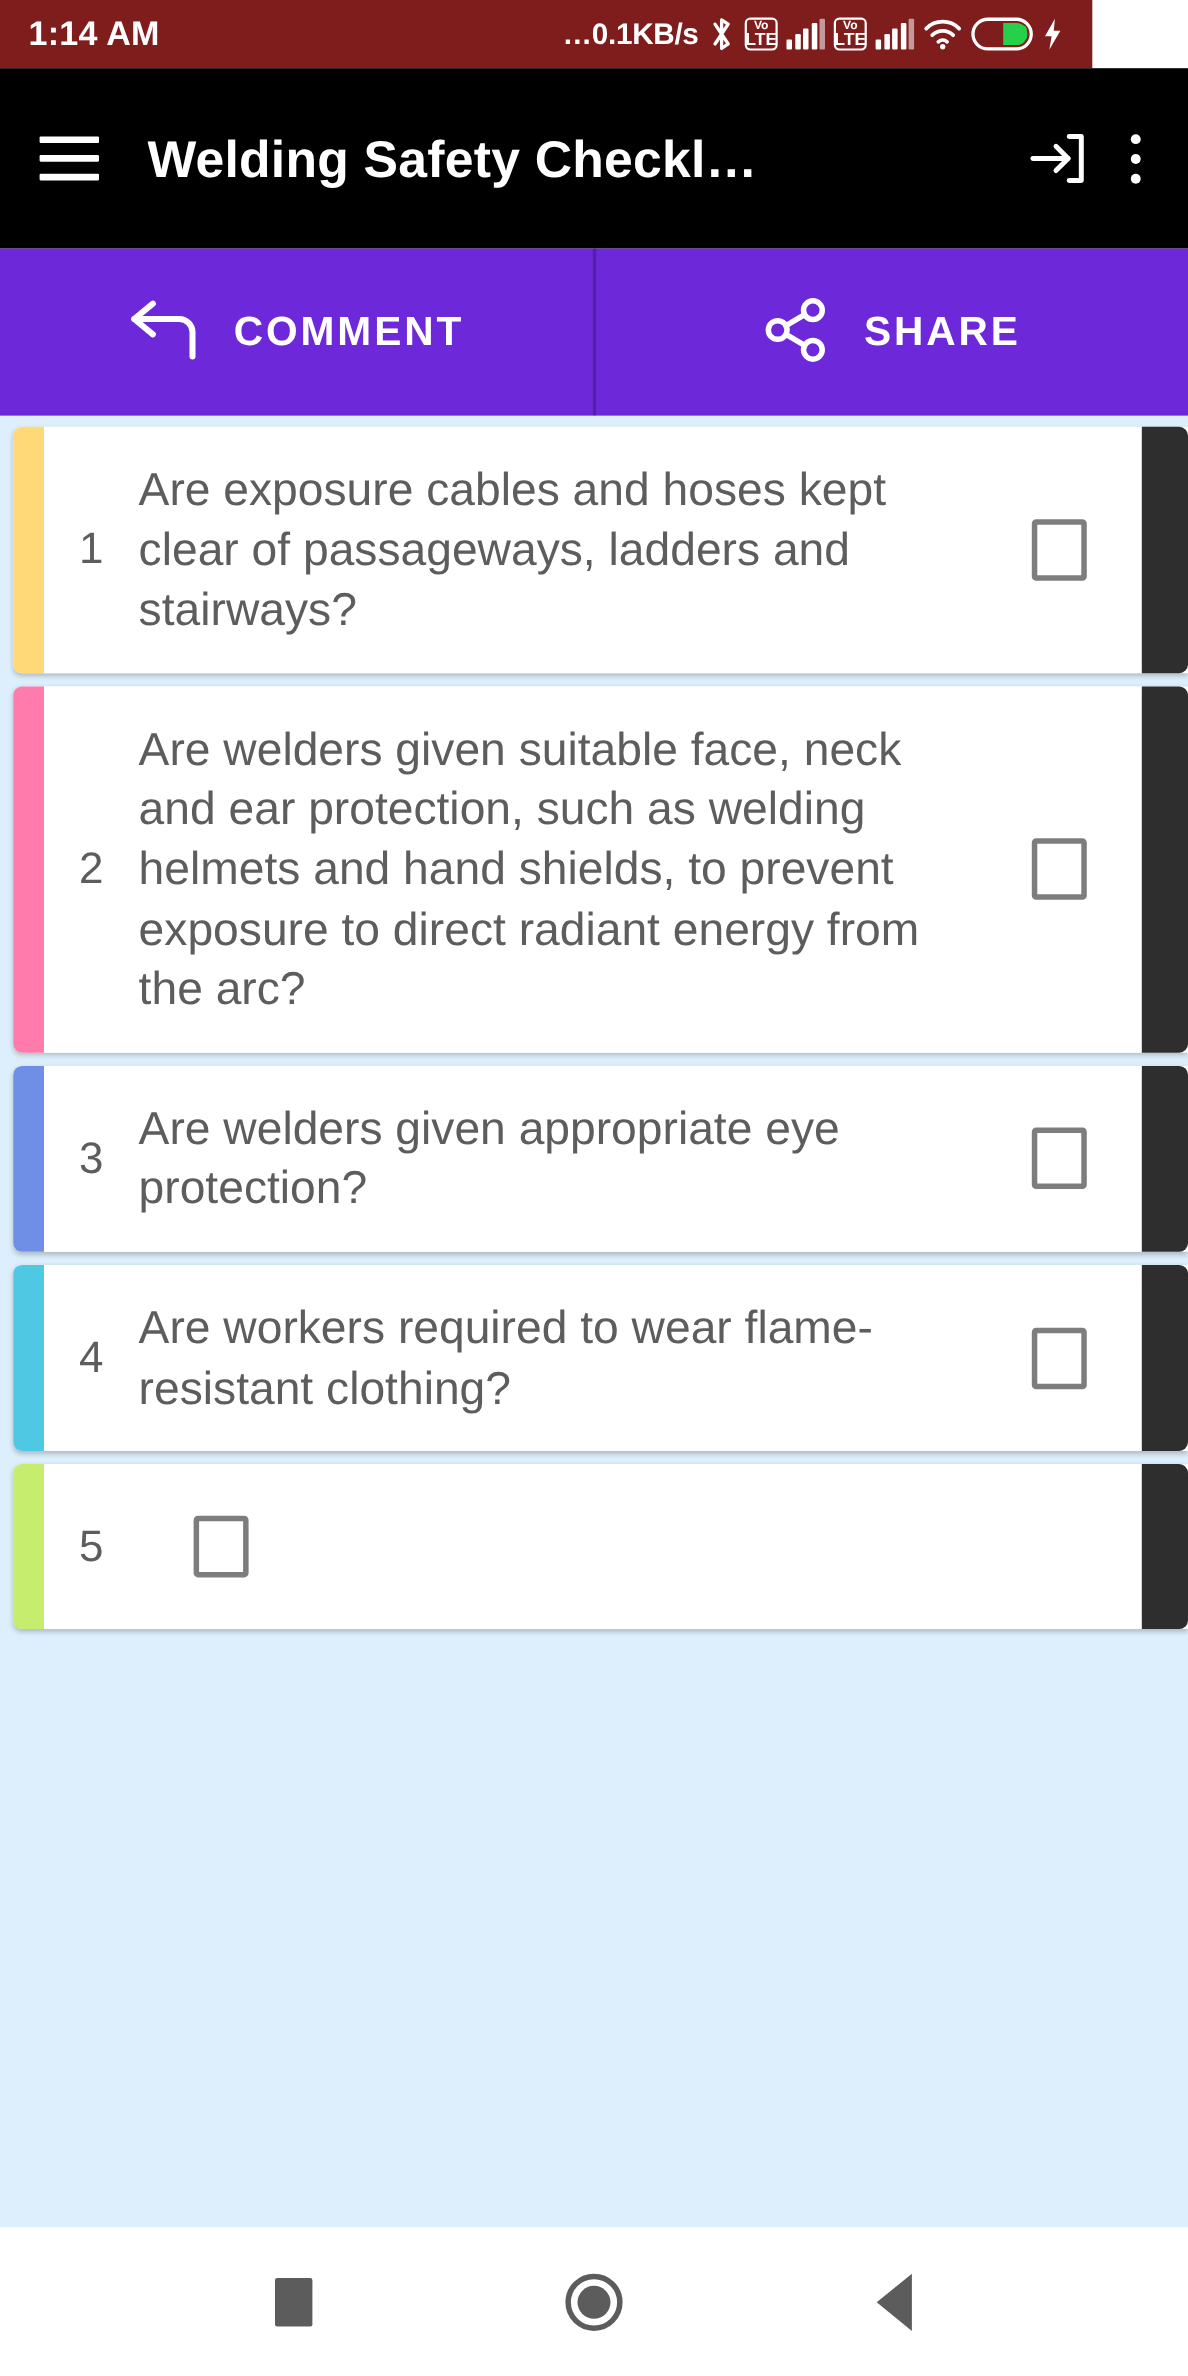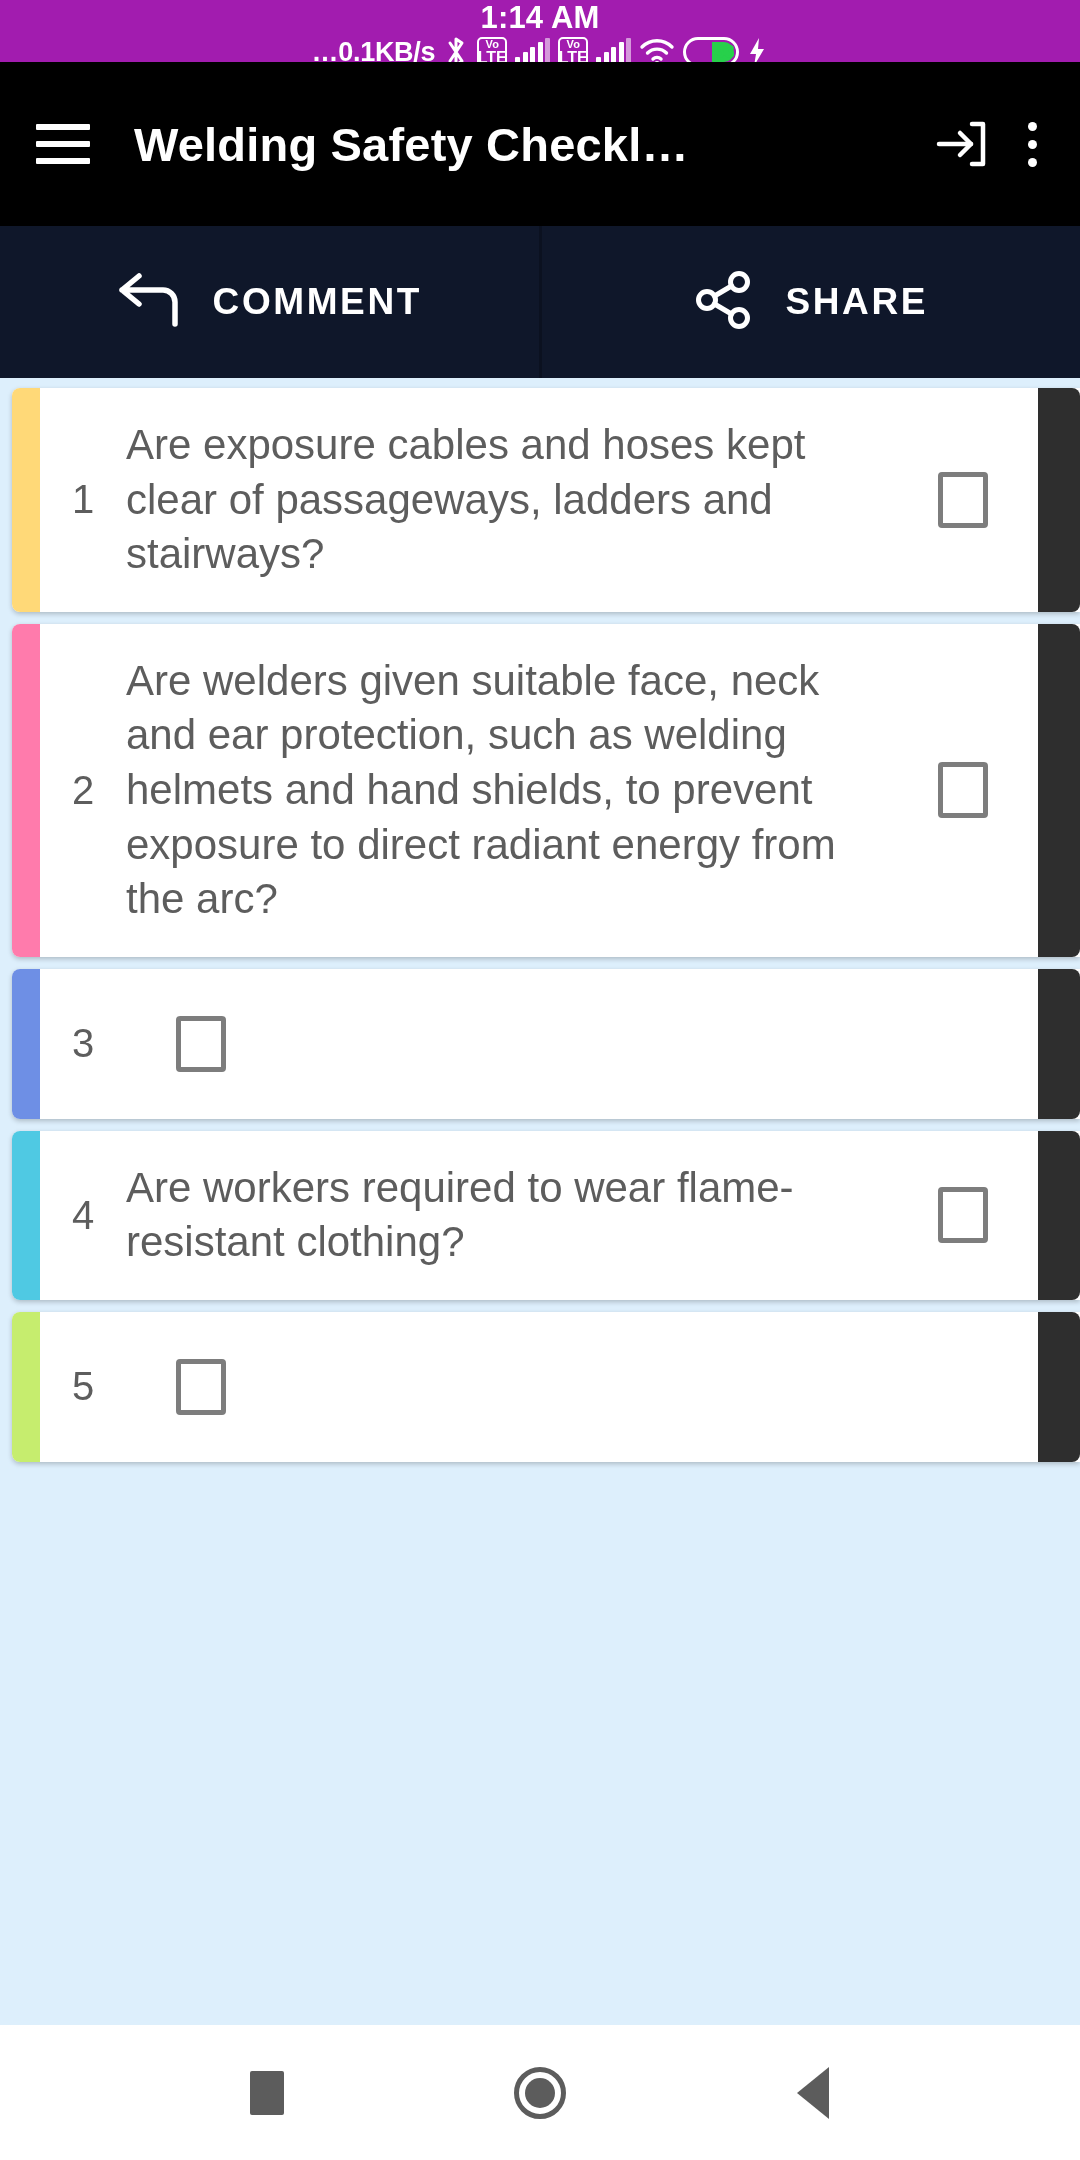--- a/index.html
+++ b/index.html
@@ -6,26 +6,25 @@
   html, body {
     width:1080px; height:2160px;
     font-family:"Liberation Sans", sans-serif;
     background:#ffffff;
     overflow:hidden;
   }
   #app { position:relative; width:1080px; height:2160px; }
 
   
   .statusbar {
-    position:absolute; top:0; left:0; width:1080px; height:62px;
-    background:#a21caf;
+    position:absolute; top:0; left:0; width:993px; height:62px;
+    background:#7f1d1d;
     display:flex; align-items:center; justify-content:space-between;
     padding:0 26px;
     color:#ffffff;
-    flex-direction:column;
   }
   .status-clock { font-size:31px; font-weight:bold; letter-spacing:.2px; }
   .status-right { display:flex; align-items:center; gap:8px; }
   .netspeed { font-size:27px; font-weight:bold; letter-spacing:-.3px; }
   .netspeed .dots { letter-spacing:1px; }
   .ico { display:inline-flex; align-items:center; }
 
   .volte {
     width:30px; height:30px; border:2.5px solid #fff; border-radius:5px;
     display:flex; flex-direction:column; align-items:center; justify-content:center;
@@ -71,21 +70,21 @@
   }
   .tb-icon { width:66px; height:66px; display:flex; align-items:center;
      justify-content:center; cursor:pointer; margin-left:8px; }
   .kebab { width:24px; height:66px; display:flex; flex-direction:column;
      align-items:center; justify-content:center; gap:9px; cursor:pointer; margin-left:26px; margin-right:6px;}
   .kebab i { width:9px; height:9px; border-radius:50%; background:#fff; display:block; }
 
   
   .actionbar {
     position:absolute; top:226px; left:0; width:1080px; height:152px;
-    background:#0f172a; display:flex;
+    background:#6d28d9; display:flex;
   }
   .action-btn {
     flex:1; display:flex; align-items:center; justify-content:center;
     gap:30px; color:#fff; cursor:pointer;
   }
   .action-btn .label {
     font-size:37px; font-weight:bold; letter-spacing:2.6px;
   }
   .action-sep { width:3px; background:rgba(0,0,0,.22); }
 
@@ -279,20 +278,21 @@
               </div>
             </div>
             <div class="card-edge"></div>
           </div>
         </div>
         <div class="card-wrap">
           <div class="card">
             <div class="stripe" style="background: rgb(110, 143, 229);"></div>
             <div class="card-body">
               <div class="q-num">3</div>
+              <div class="q-text">Are welders given appropriate eye protection?</div>
               <div class="q-check">
                 <div class="checkbox"></div>
               </div>
             </div>
             <div class="card-edge"></div>
           </div>
         </div>
         <div class="card-wrap">
           <div class="card">
             <div class="stripe" style="background: rgb(79, 201, 227);"></div>

